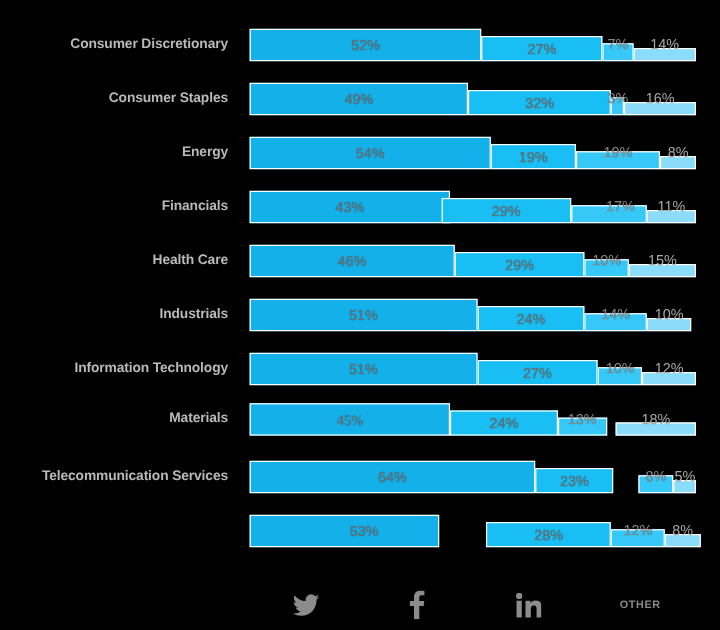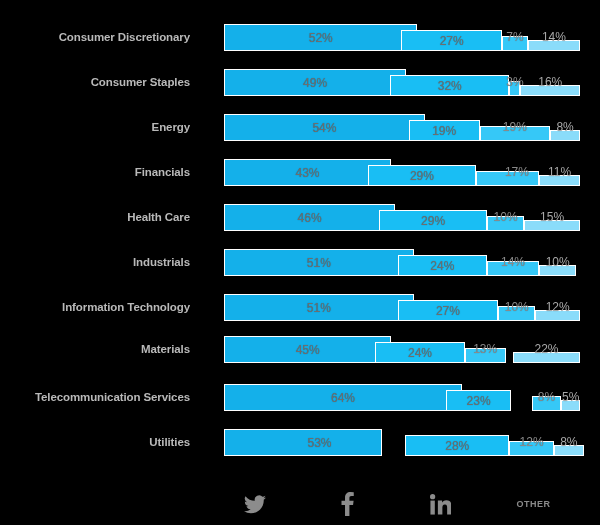--- a/index.html
+++ b/index.html
@@ -60,21 +60,21 @@
     overflow:visible;
   }
   .seg .val{
     font-size:12px;
     color:#6e6e6e;
     font-weight:normal;
     line-height:1;
     text-shadow:0 0 1px rgba(0,0,0,0.4);
     white-space:nowrap;
   }
-  .seg.s0{ background:#14b0ea; height:27px;margin-left:16px; }
+  .seg.s0{ background:#14b0ea; height:27px; }
   .seg.s1{ background:#19bef4; height:21px; }
   .seg.s2{ background:#36c8f7; height:15px; }
   .seg.s3{ background:#8adcfa; height:11px; }
 
   .seg.s2 .val,.seg.s3 .val{
     position:absolute;
     bottom:7px;
     color:#8a8a8a;
   }
   .seg.s3 .val{ color:#a9a9a9; }
@@ -223,31 +223,31 @@
             <span class="val">10%</span>
           </div>
           <div class="seg s3" style="left: 327.36px; width: 44.64px;">
             <span class="val">12%</span>
           </div>
         </div>
       </div>
       <div class="row" style="top: 326px;">
         <div class="row-label">Materials</div>
         <div class="bar">
-          <div class="seg s0" style="left: 0px; width: 167.4px;">
+          <div class="seg s0" style="left: 0px; width: 167.4px; font-family: Liberation Serif, serif;">
             <span class="val">45%</span>
           </div>
           <div class="seg s1" style="left: 167.4px; width: 89.28px;">
             <span class="val">24%</span>
           </div>
           <div class="seg s2" style="left: 256.68px; width: 41px;">
             <span class="val">13%</span>
           </div>
           <div class="seg s3" style="left: 305.04px; width: 66.96px;">
-            <span class="val">22%</span>
+            <span class="val">18%</span>
           </div>
         </div>
       </div>
       <div class="row" style="top: 374px;">
         <div class="row-label">Telecommunication Services</div>
         <div class="bar">
           <div class="seg s0" style="left: 0px; width: 238.08px;">
             <span class="val">64%</span>
           </div>
           <div class="seg s1" style="left: 238.08px; width: 65px;">
@@ -255,21 +255,20 @@
           </div>
           <div class="seg s2" style="left: 323.64px; width: 29.76px;">
             <span class="val">8%</span>
           </div>
           <div class="seg s3" style="left: 353.4px; width: 18.6px;">
             <span class="val">5%</span>
           </div>
         </div>
       </div>
       <div class="row" style="top: 419px;">
-        <div class="row-label">Utilities</div>
         <div class="bar">
           <div class="seg s0" style="left: 0px; width: 158px; padding-left: 33px;">
             <span class="val">53%</span>
           </div>
           <div class="seg s1" style="left: 197.16px; width: 104.16px; text-align: center;">
             <span class="val">28%</span>
           </div>
           <div class="seg s2" style="left: 301.32px; width: 44.64px;">
             <span class="val">12%</span>
           </div>

